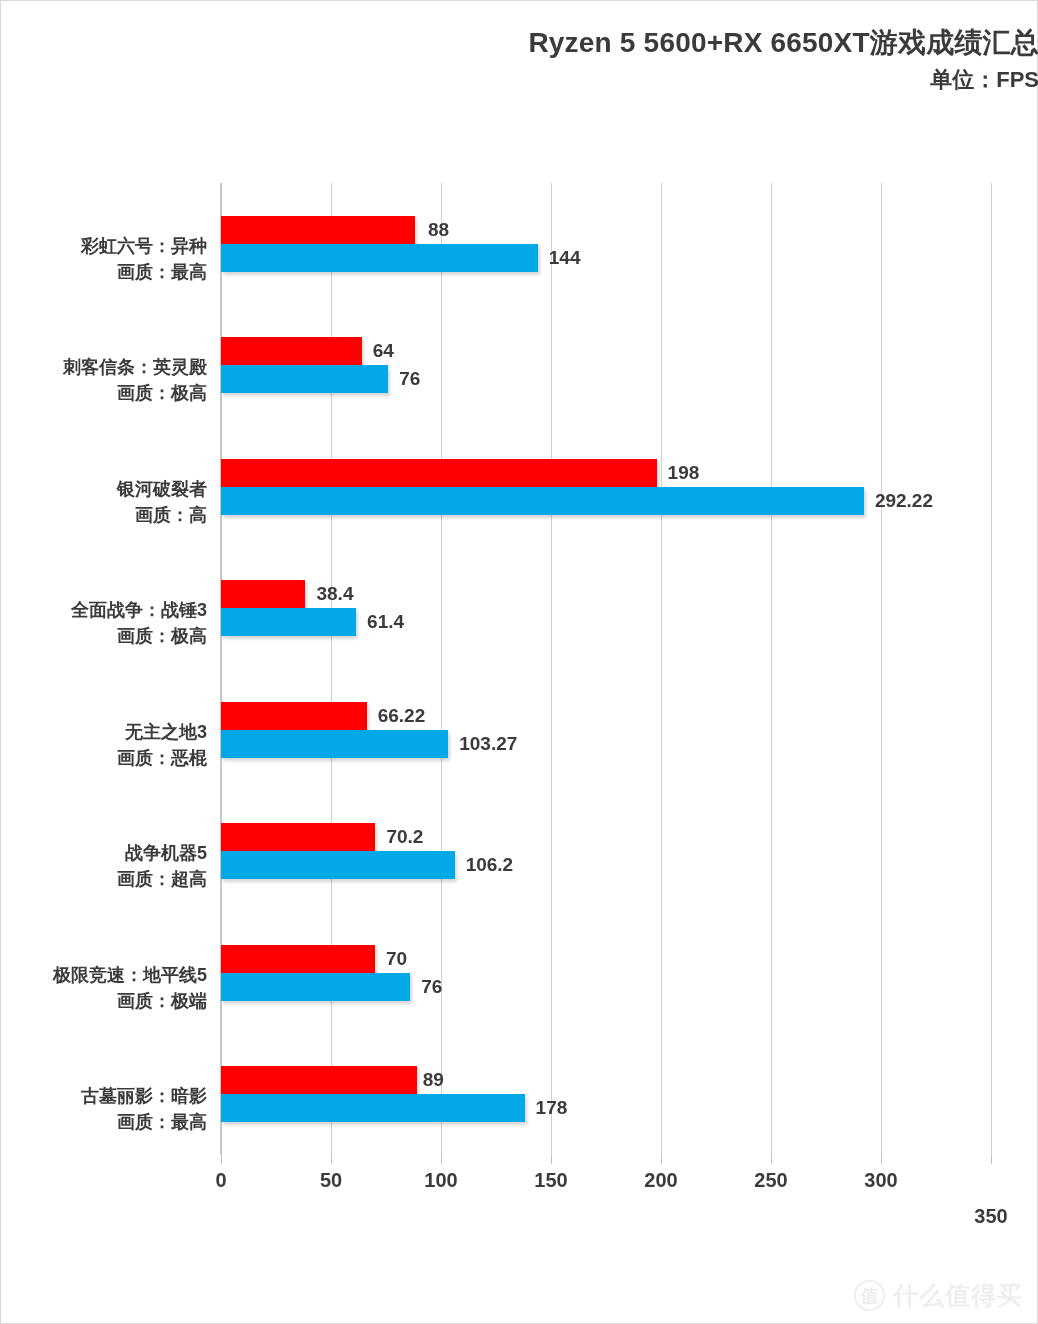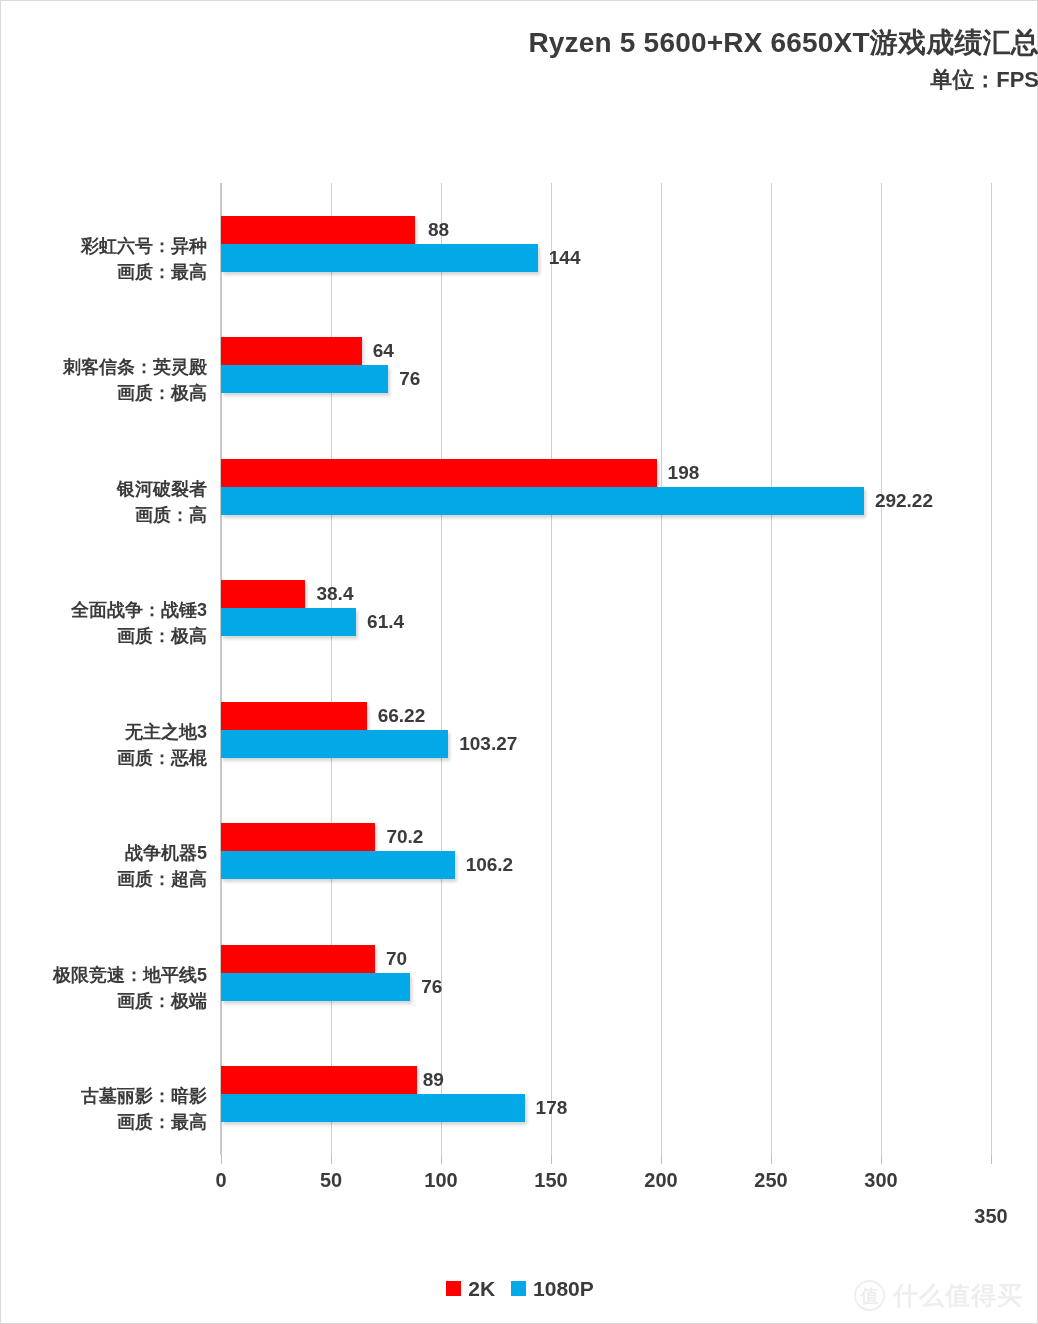--- a/index.html
+++ b/index.html
@@ -349,29 +349,19 @@
       <div class="tick-mark" style="left: 440px;"></div>
       <div class="tick-label" style="left: 440px;">200</div>
       <div class="tick-mark" style="left: 550px;"></div>
       <div class="tick-label" style="left: 550px;">250</div>
       <div class="tick-mark" style="left: 660px;"></div>
       <div class="tick-label" style="left: 660px;">300</div>
       <div class="tick-mark" style="left: 770px;"></div>
       <div class="tick-label" style="left: 770px; margin-top: 36px;">350</div>
     </div>
 
-  <div id="legend">
-      <div class="legend-item">
-        <span class="legend-swatch" style="background: rgb(254, 0, 0);"></span>
-        <span class="legend-text">2K</span>
-      </div>
-      <div class="legend-item">
-        <span class="legend-swatch" style="background: rgb(3, 169, 231);"></span>
-        <span class="legend-text">1080P</span>
-      </div>
-    </div>
 
   <div id="watermark">
     <div id="watermark-logo">值</div>
     <div id="watermark-text">什么值得买</div>
   </div>
 
 </div>
 
 </body></html>

